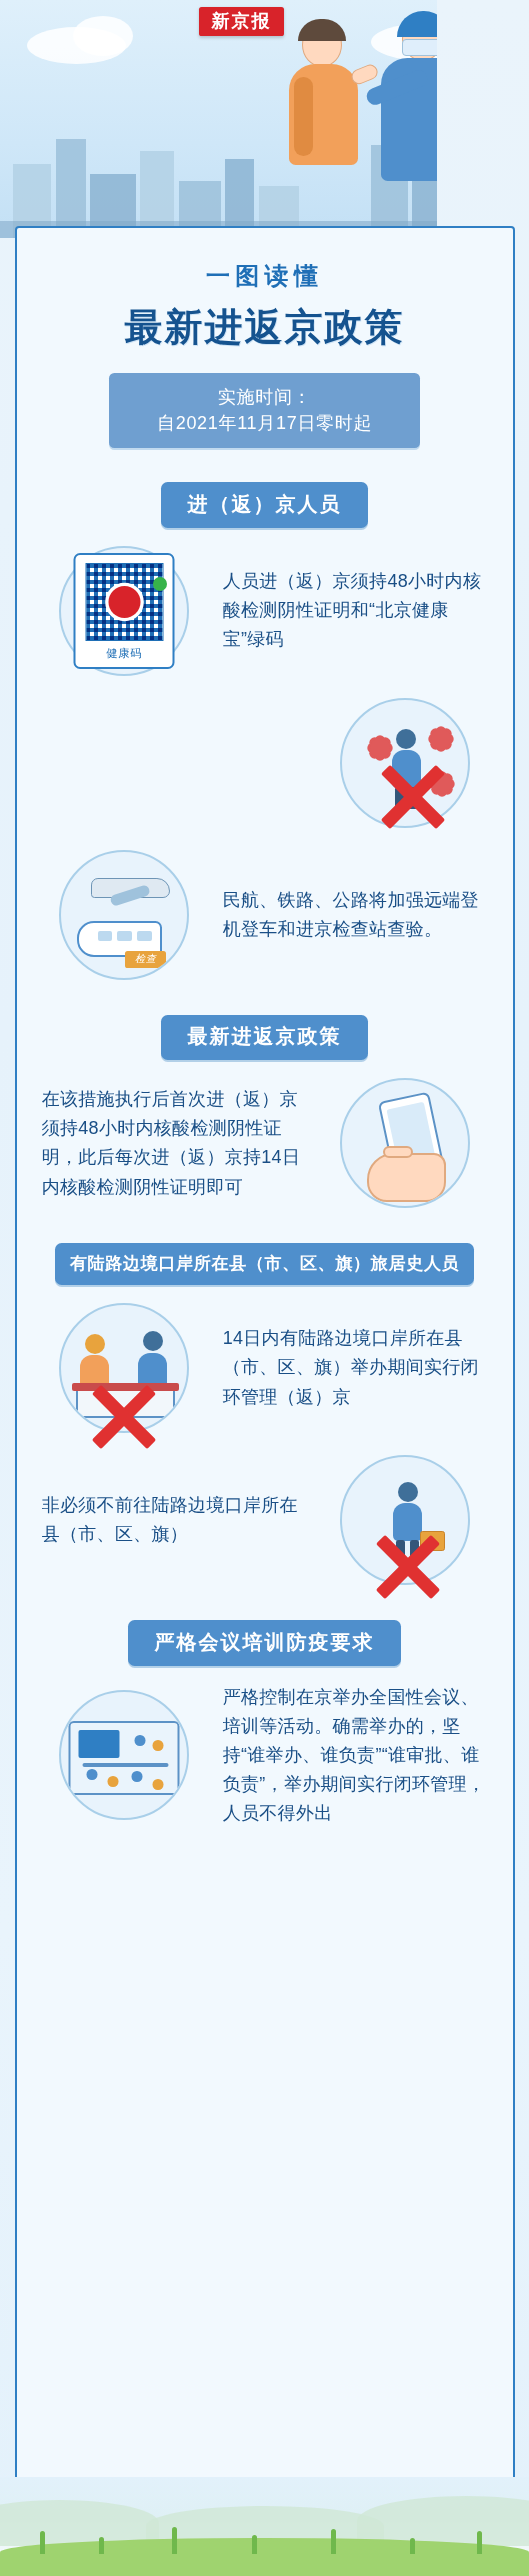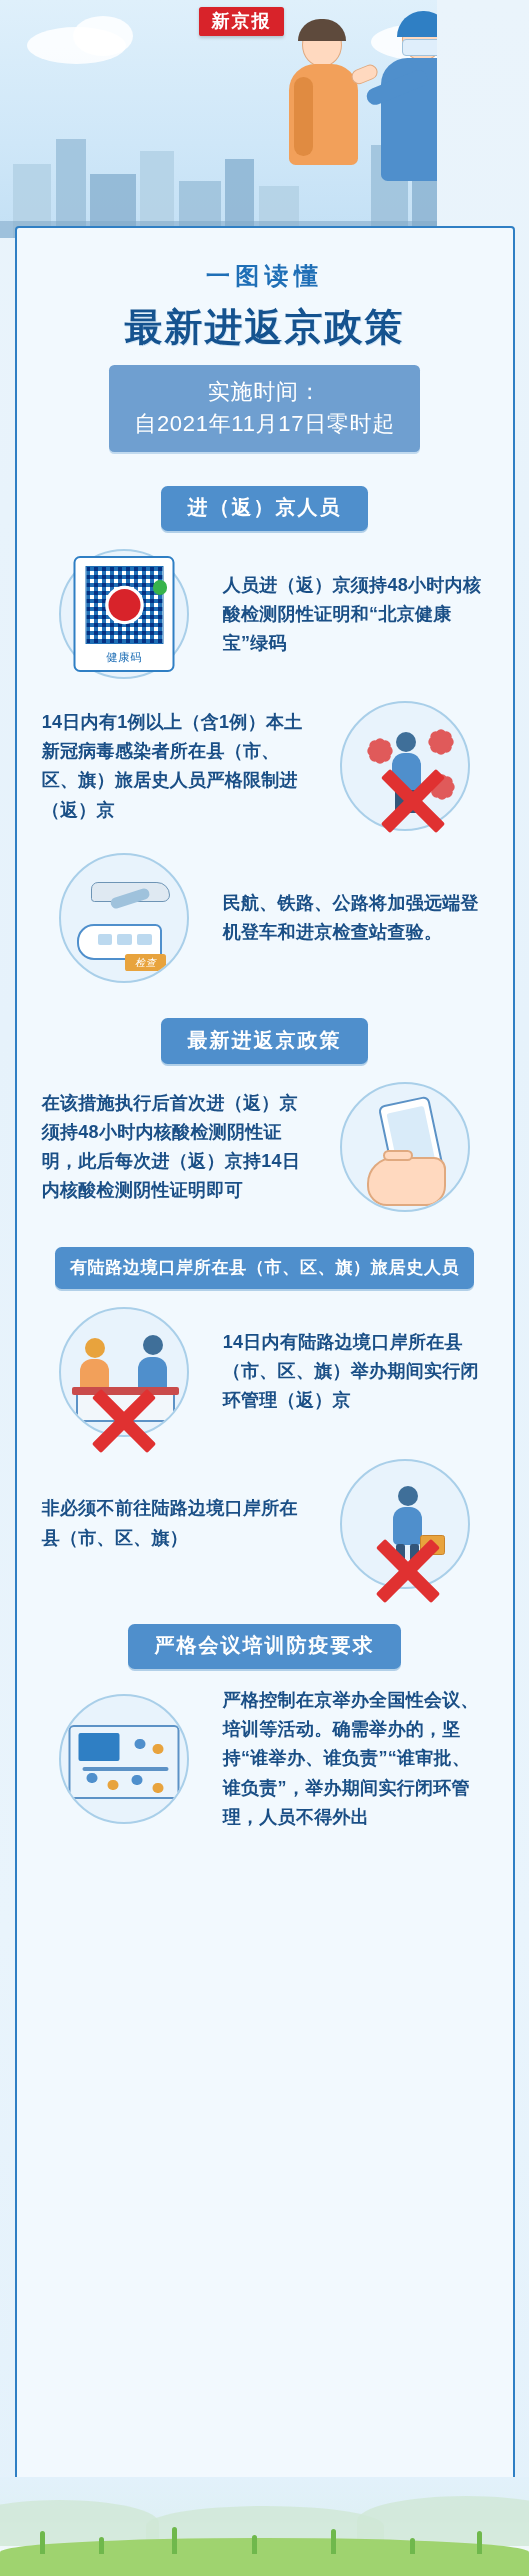--- a/index.html
+++ b/index.html
@@ -99,28 +99,28 @@
   .headline {
     text-align: center;
     color: #15538f;
     font-size: 38px;
     font-weight: bold;
     letter-spacing: 2px;
     margin-top: 10.6px;
     text-shadow: 0.7px 1.3px 0 #cfe4f6;
   }
   .date-banner {
-    margin: 12px auto 0 auto;
+    margin: 20px auto 0 auto;
     width: 311px;
     background: #6f9fd0;
     border-radius: 5.3px;
     color: #ffffff;
     text-align: center;
     padding: 10.6px 6.6px 12px 6.6px;
-    font-size: 22px;
+    font-size: 18px;
     line-height: 1.45;
     letter-spacing: 0.7px;
     box-shadow: 0 2px 0 rgba(47,127,196,.25);
   }
 
   
   .pill-wrap {
     display: flex;
     justify-content: center;
     margin: 34px 0 17px 0;
@@ -150,21 +150,20 @@
     flex: 0 0 165px;
     height: 132px;
     position: relative;
   }
   .txt {
     flex: 1 1 auto;
     color: #1a4f86;
     font-size: 18px;
     line-height: 1.62;
     letter-spacing: 0.3px;
-    font-weight: bold;
   }
 
   
   .circ {
     position: absolute;
     left: 50%;
     top: 50%;
     transform: translate(-50%,-50%);
     width: 130px;
     height: 130px;
@@ -480,21 +479,20 @@
           <div class="sp-head" style="left:54px; top:29px;"></div>
           <div class="sp-body" style="left:50px; top:50px;"></div>
           <div class="sp-leg" style="left:53px; top:87px;"></div>
           <div class="sp-leg" style="left:66px; top:87px;"></div>
           <div class="virus" style="left:28px; top:38px;"></div>
           <div class="virus" style="left:89px; top:29px;"></div>
           <div class="virus" style="left:90px; top:74px;"></div>
         </div>
         <div class="cross" style="left:54px; top:64px;"></div>
       </div>
-      <div class="txt">14日内有1例以上（含1例）本土新冠病毒感染者所在县（市、区、旗）旅居史人员严格限制进（返）京</div>
     </div>
 
     <div class="row">
       <div class="art">
         <div class="circ">
           <div class="plane-body" style="left:30px; top:26.5px;"></div>
           <div class="plane-wing" style="left:49px; top:38px;"></div>
           <div class="train" style="left:16px; top:69px;">
             <div class="train-win" style="left:18.5px;"></div>
             <div class="train-win" style="left:38px;"></div>

